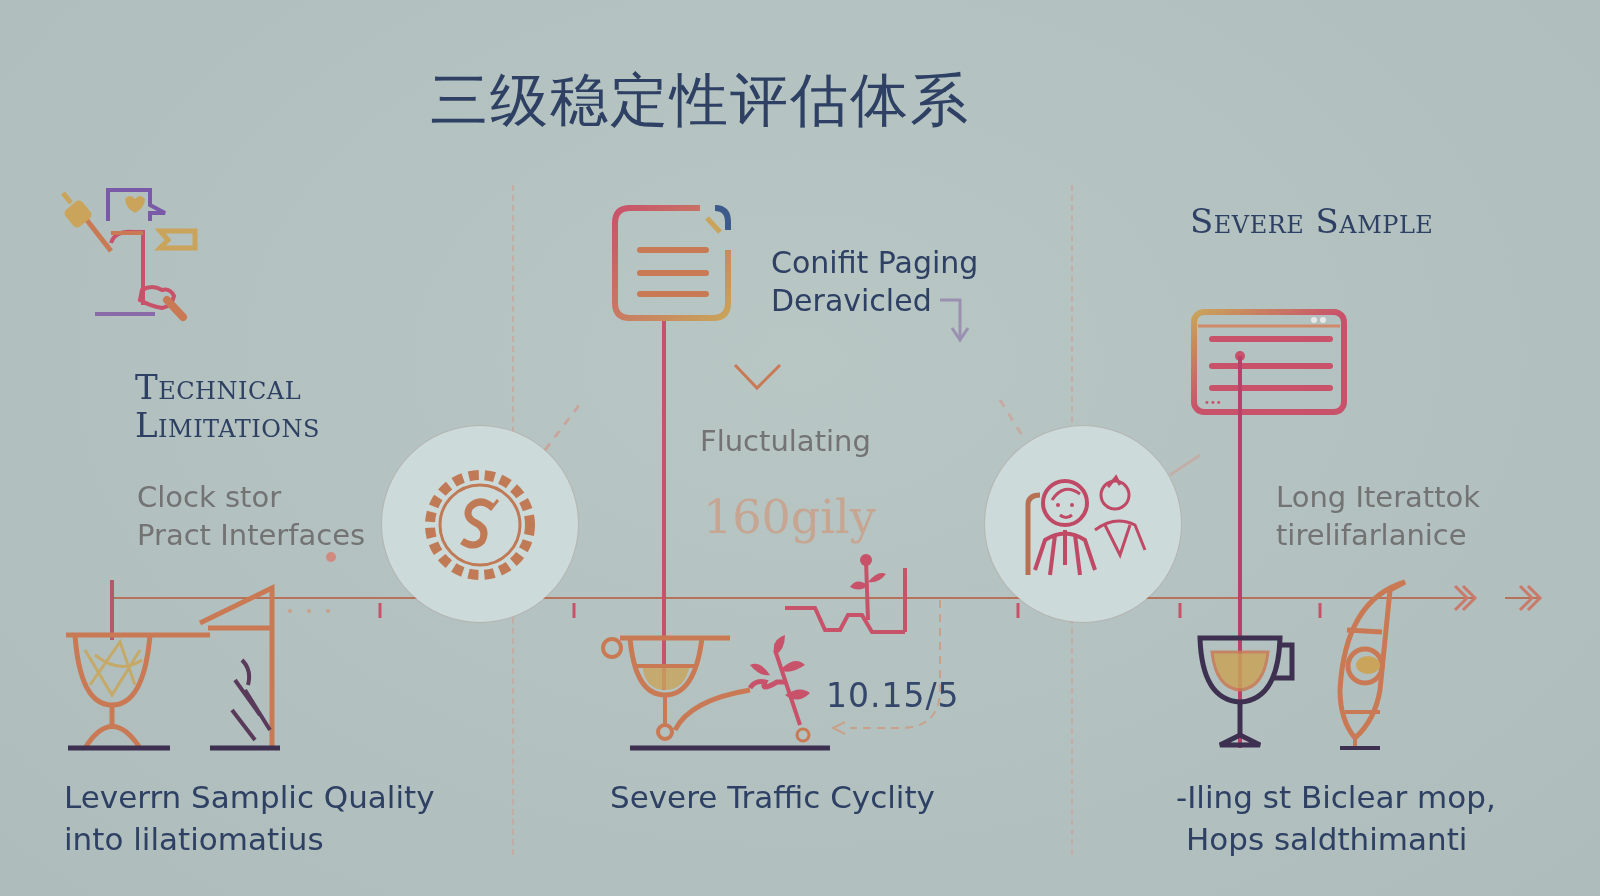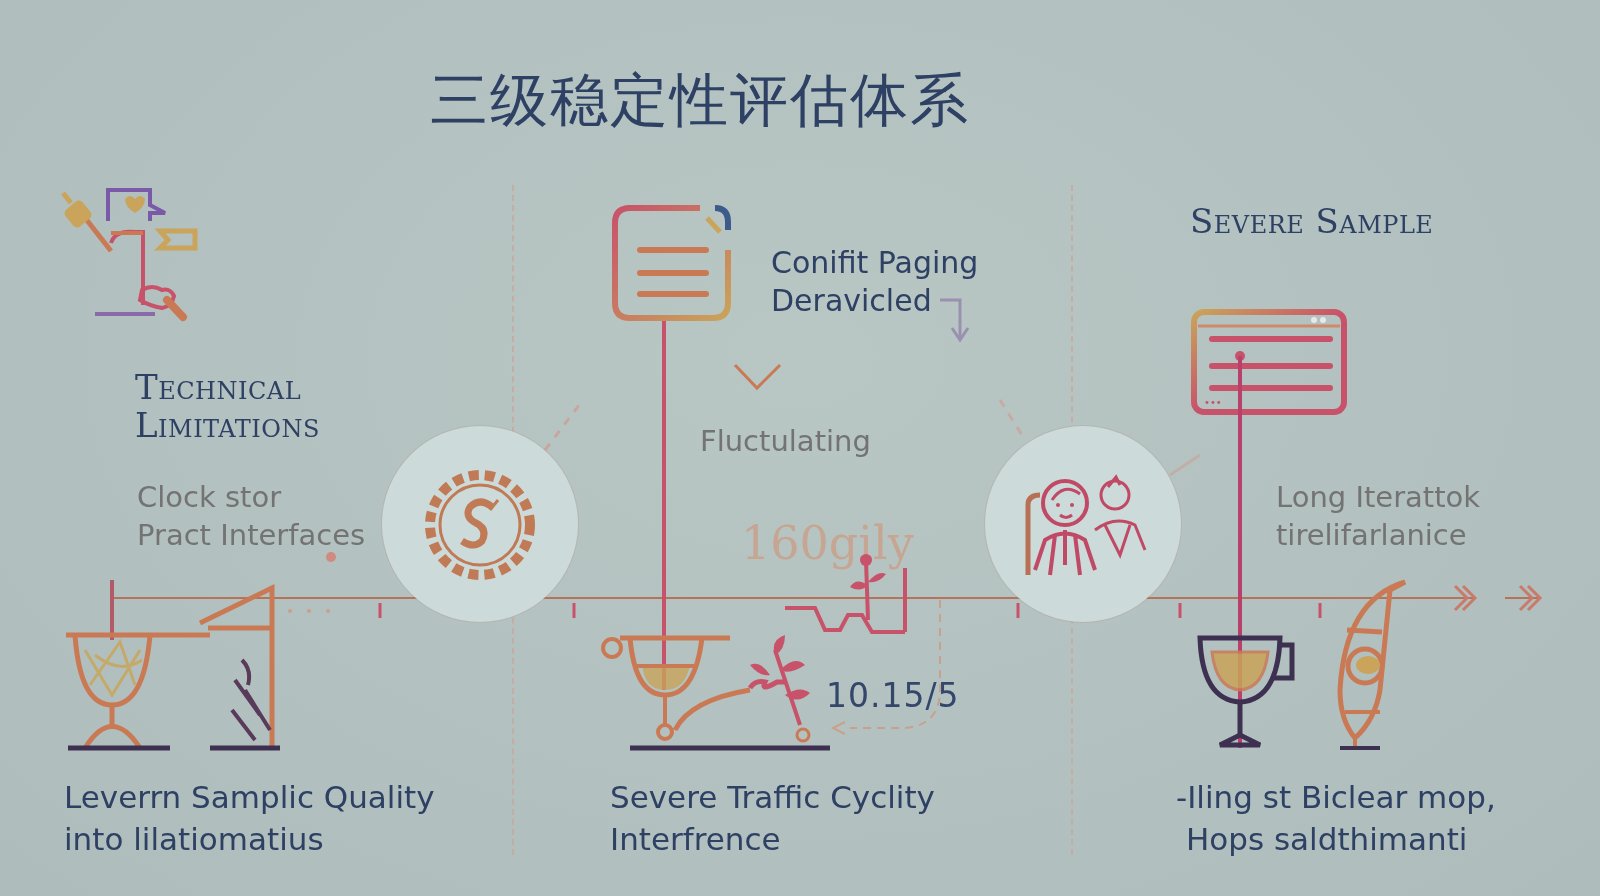--- a/index.html
+++ b/index.html
@@ -169,21 +169,21 @@
   <polyline points="222,48 230,60 238,48" fill="none" stroke="#9a90b0" stroke-width="3"></polyline>
 </svg>
 
 <div class="abs body-text" style="left:771px;top:244px;color:#2e4063;font-size:30px;">
   <div>Conifit Paging</div>
   <div>Deravicled</div>
 </div>
 <div class="abs body-text" style="left:700px;top:422px;">
   <div>Fluctulating</div>
 </div>
-<div class="abs faded-num" style="left:703px;top:516px;margin-left:38px;">160gily</div>
+<div class="abs faded-num" style="left:703px;top:490px;">160gily</div>
 
 <svg class="abs" style="left:600px;top:560px;" width="360" height="190">
   <g>
     <circle cx="12" cy="88" r="9" fill="none" stroke="#c97a55" stroke-width="4"></circle>
     <line x1="20" y1="78" x2="130" y2="78" stroke="#c97a55" stroke-width="5"></line>
     <path d="M30,78 Q35,135 65,135 Q95,135 102,78" fill="none" stroke="#c97a55" stroke-width="5"></path>
     <path d="M42,105 H90 Q85,130 65,130 Q45,130 42,105 Z" fill="#c9a45a" opacity="0.8"></path>
     <line x1="35" y1="106" x2="97" y2="106" stroke="#c97a55" stroke-width="4"></line>
     <line x1="65" y1="135" x2="65" y2="165" stroke="#c97a55" stroke-width="4"></line>
     <circle cx="65" cy="172" r="7" fill="none" stroke="#c97a55" stroke-width="4"></circle>
@@ -203,21 +203,20 @@
     <path d="M268,25 q-12,-8 -18,2 q10,6 18,-2z M268,22 q10,-12 18,-8 q-8,10 -18,8z" fill="#c8526a"></path>
     <line x1="305" y1="8" x2="305" y2="72" stroke="#c8526a" stroke-width="4"></line>
     <path d="M340,40 V130 Q340,165 305,168 H250" fill="none" stroke="#c9a08a" stroke-width="2" stroke-dasharray="8,6"></path>
     <polyline points="245,162 233,168 245,174" fill="none" stroke="#c9a08a" stroke-width="2"></polyline>
   </g>
 </svg>
 <div class="abs" style="left:826px;top:676px;font-size:33px;color:#34466a;font-family:'DejaVu Sans',sans-serif;letter-spacing:1px;">10.15/5</div>
 
 <div class="abs bottom-text" style="left:610px;top:776px;">
   <div>Severe Traffic Cyclity</div>
-  <div>Interfrence</div>
 </div>
 
 <div class="abs circle" style="left:985px;top:426px;"></div>
 <svg class="abs" style="left:1020px;top:465px;" width="140" height="130">
   <path d="M8,110 V40 Q8,30 20,30" fill="none" stroke="#b87055" stroke-width="5"></path>
   <circle cx="45" cy="38" r="22" fill="none" stroke="#c04a66" stroke-width="4"></circle>
   <path d="M32,35 q12,-18 28,-6" fill="none" stroke="#c04a66" stroke-width="3"></path>
   <circle cx="38" cy="40" r="2" fill="#c04a66"></circle>
     <circle cx="52" cy="40" r="2" fill="#c04a66"></circle>
   <path d="M40,50 q6,5 12,0" fill="none" stroke="#c04a66" stroke-width="3"></path>

